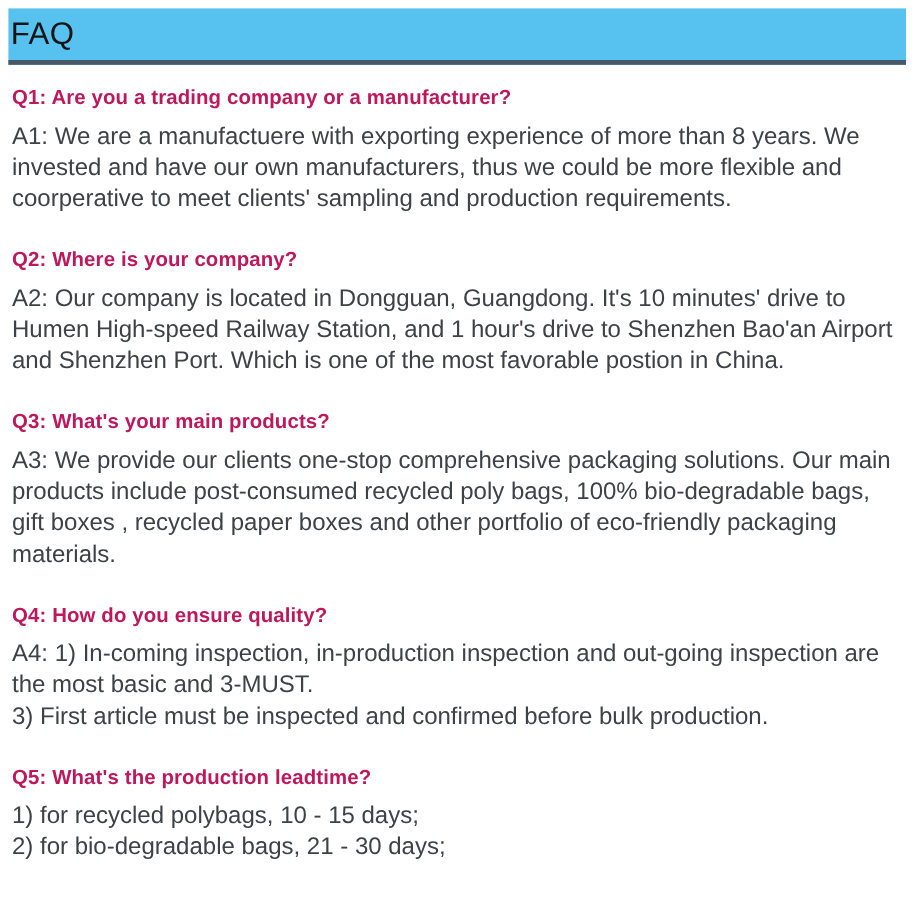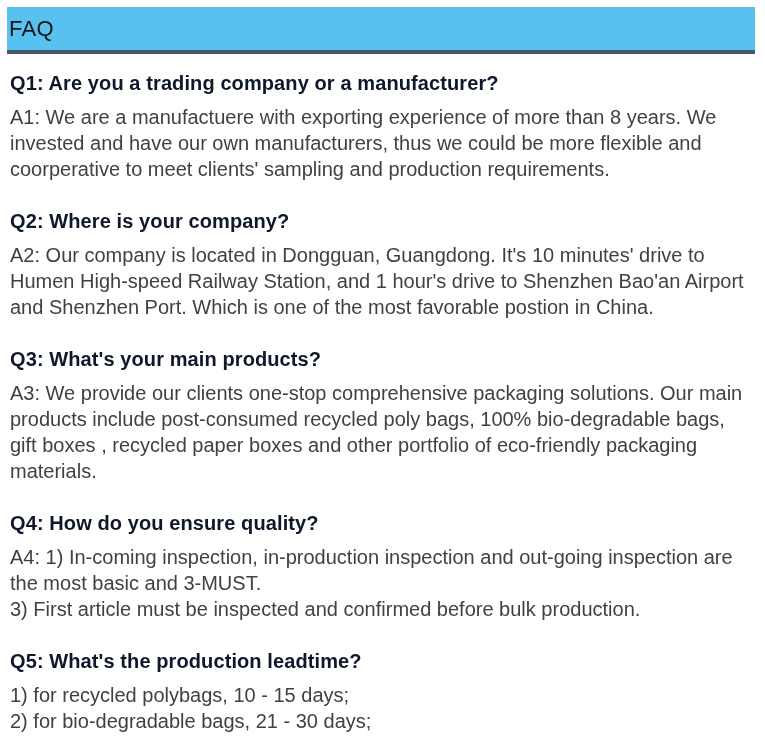--- a/index.html
+++ b/index.html
@@ -15,32 +15,32 @@
   }
   .faq-bar {
     margin: 7px 10px 0 7px;
     background: #57c1ef;
     border-bottom: 4px solid #475969;
     height: 43px;
     display: flex;
     align-items: center;
   }
   .faq-bar .title {
-    font-size: 22px;
+    font-size: 26px;
     font-weight: 400;
     color: #141414;
     padding-left: 2px;
     letter-spacing: 0.3px;
   }
   .content {
     padding: 18px 12px 12px 10px;
   }
   .section .q {
-    color: #0f172a;
-    font-size: 20px;
+    color: #be185d;
+    font-size: 17px;
     font-weight: 700;
     margin: 28px 0 9px 0;
     letter-spacing: 0.1px;
   }
   .section:first-child .q {
     margin-top: 0;
   }
   .a-line {
     font-size: 20px;
     line-height: 26px;

